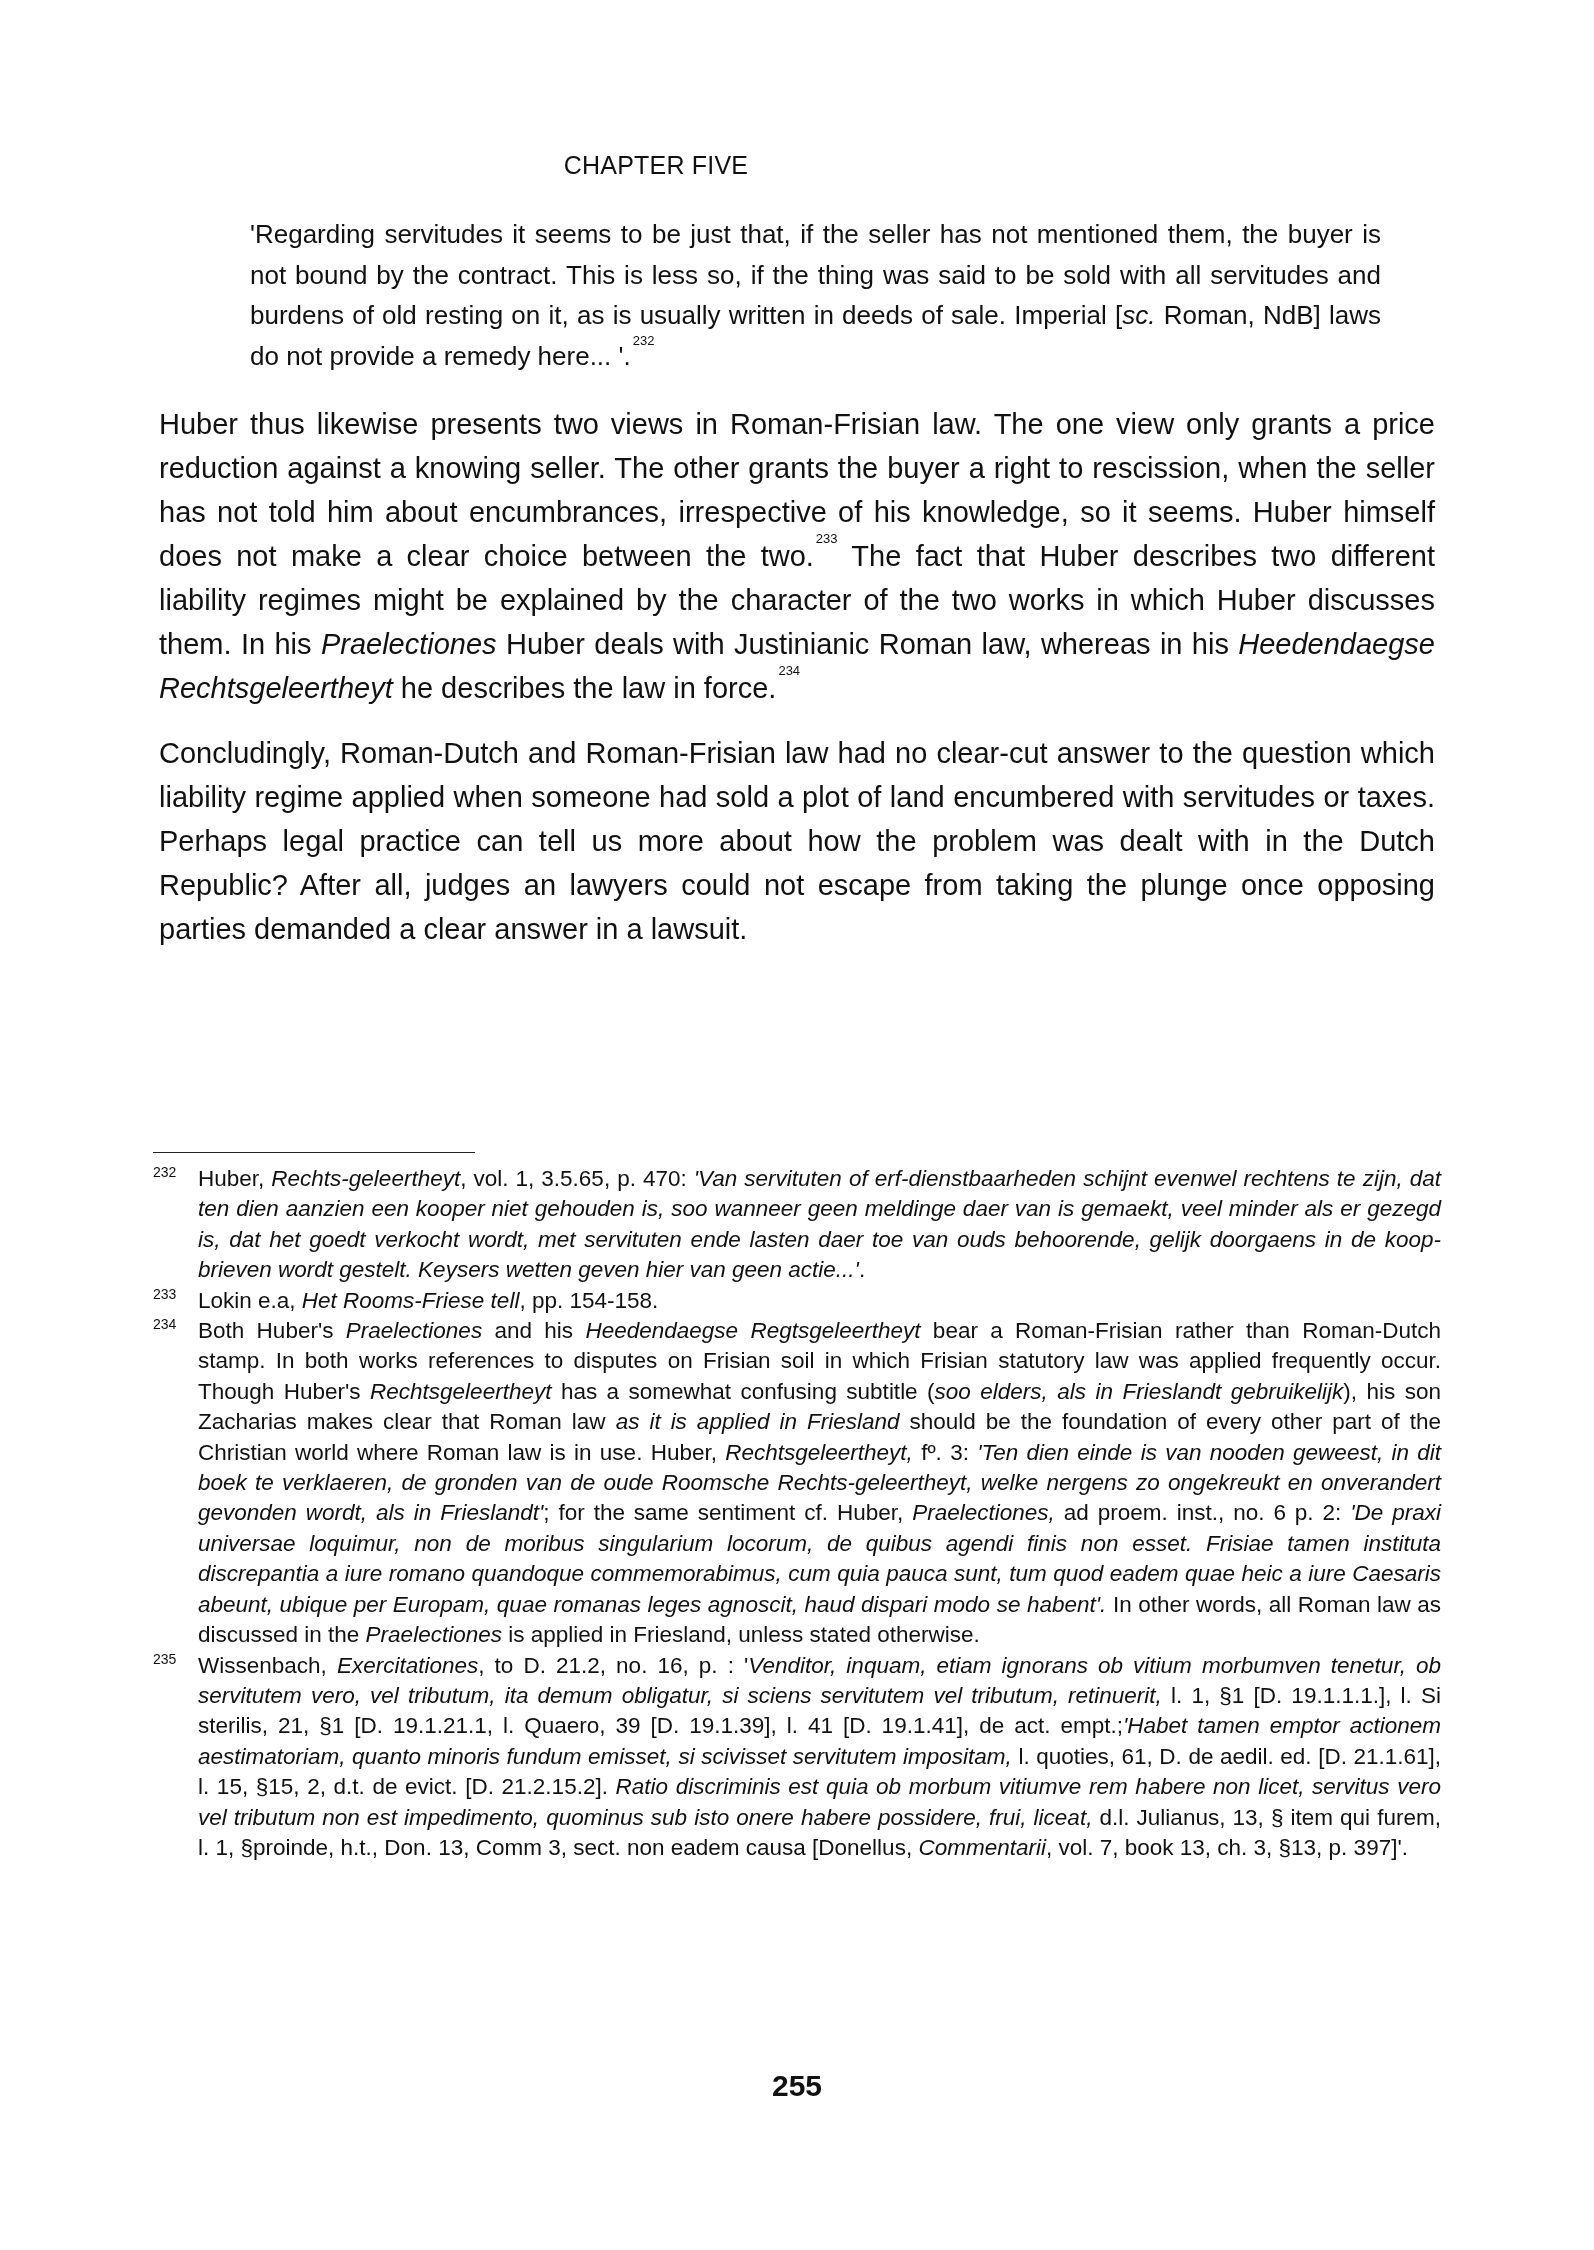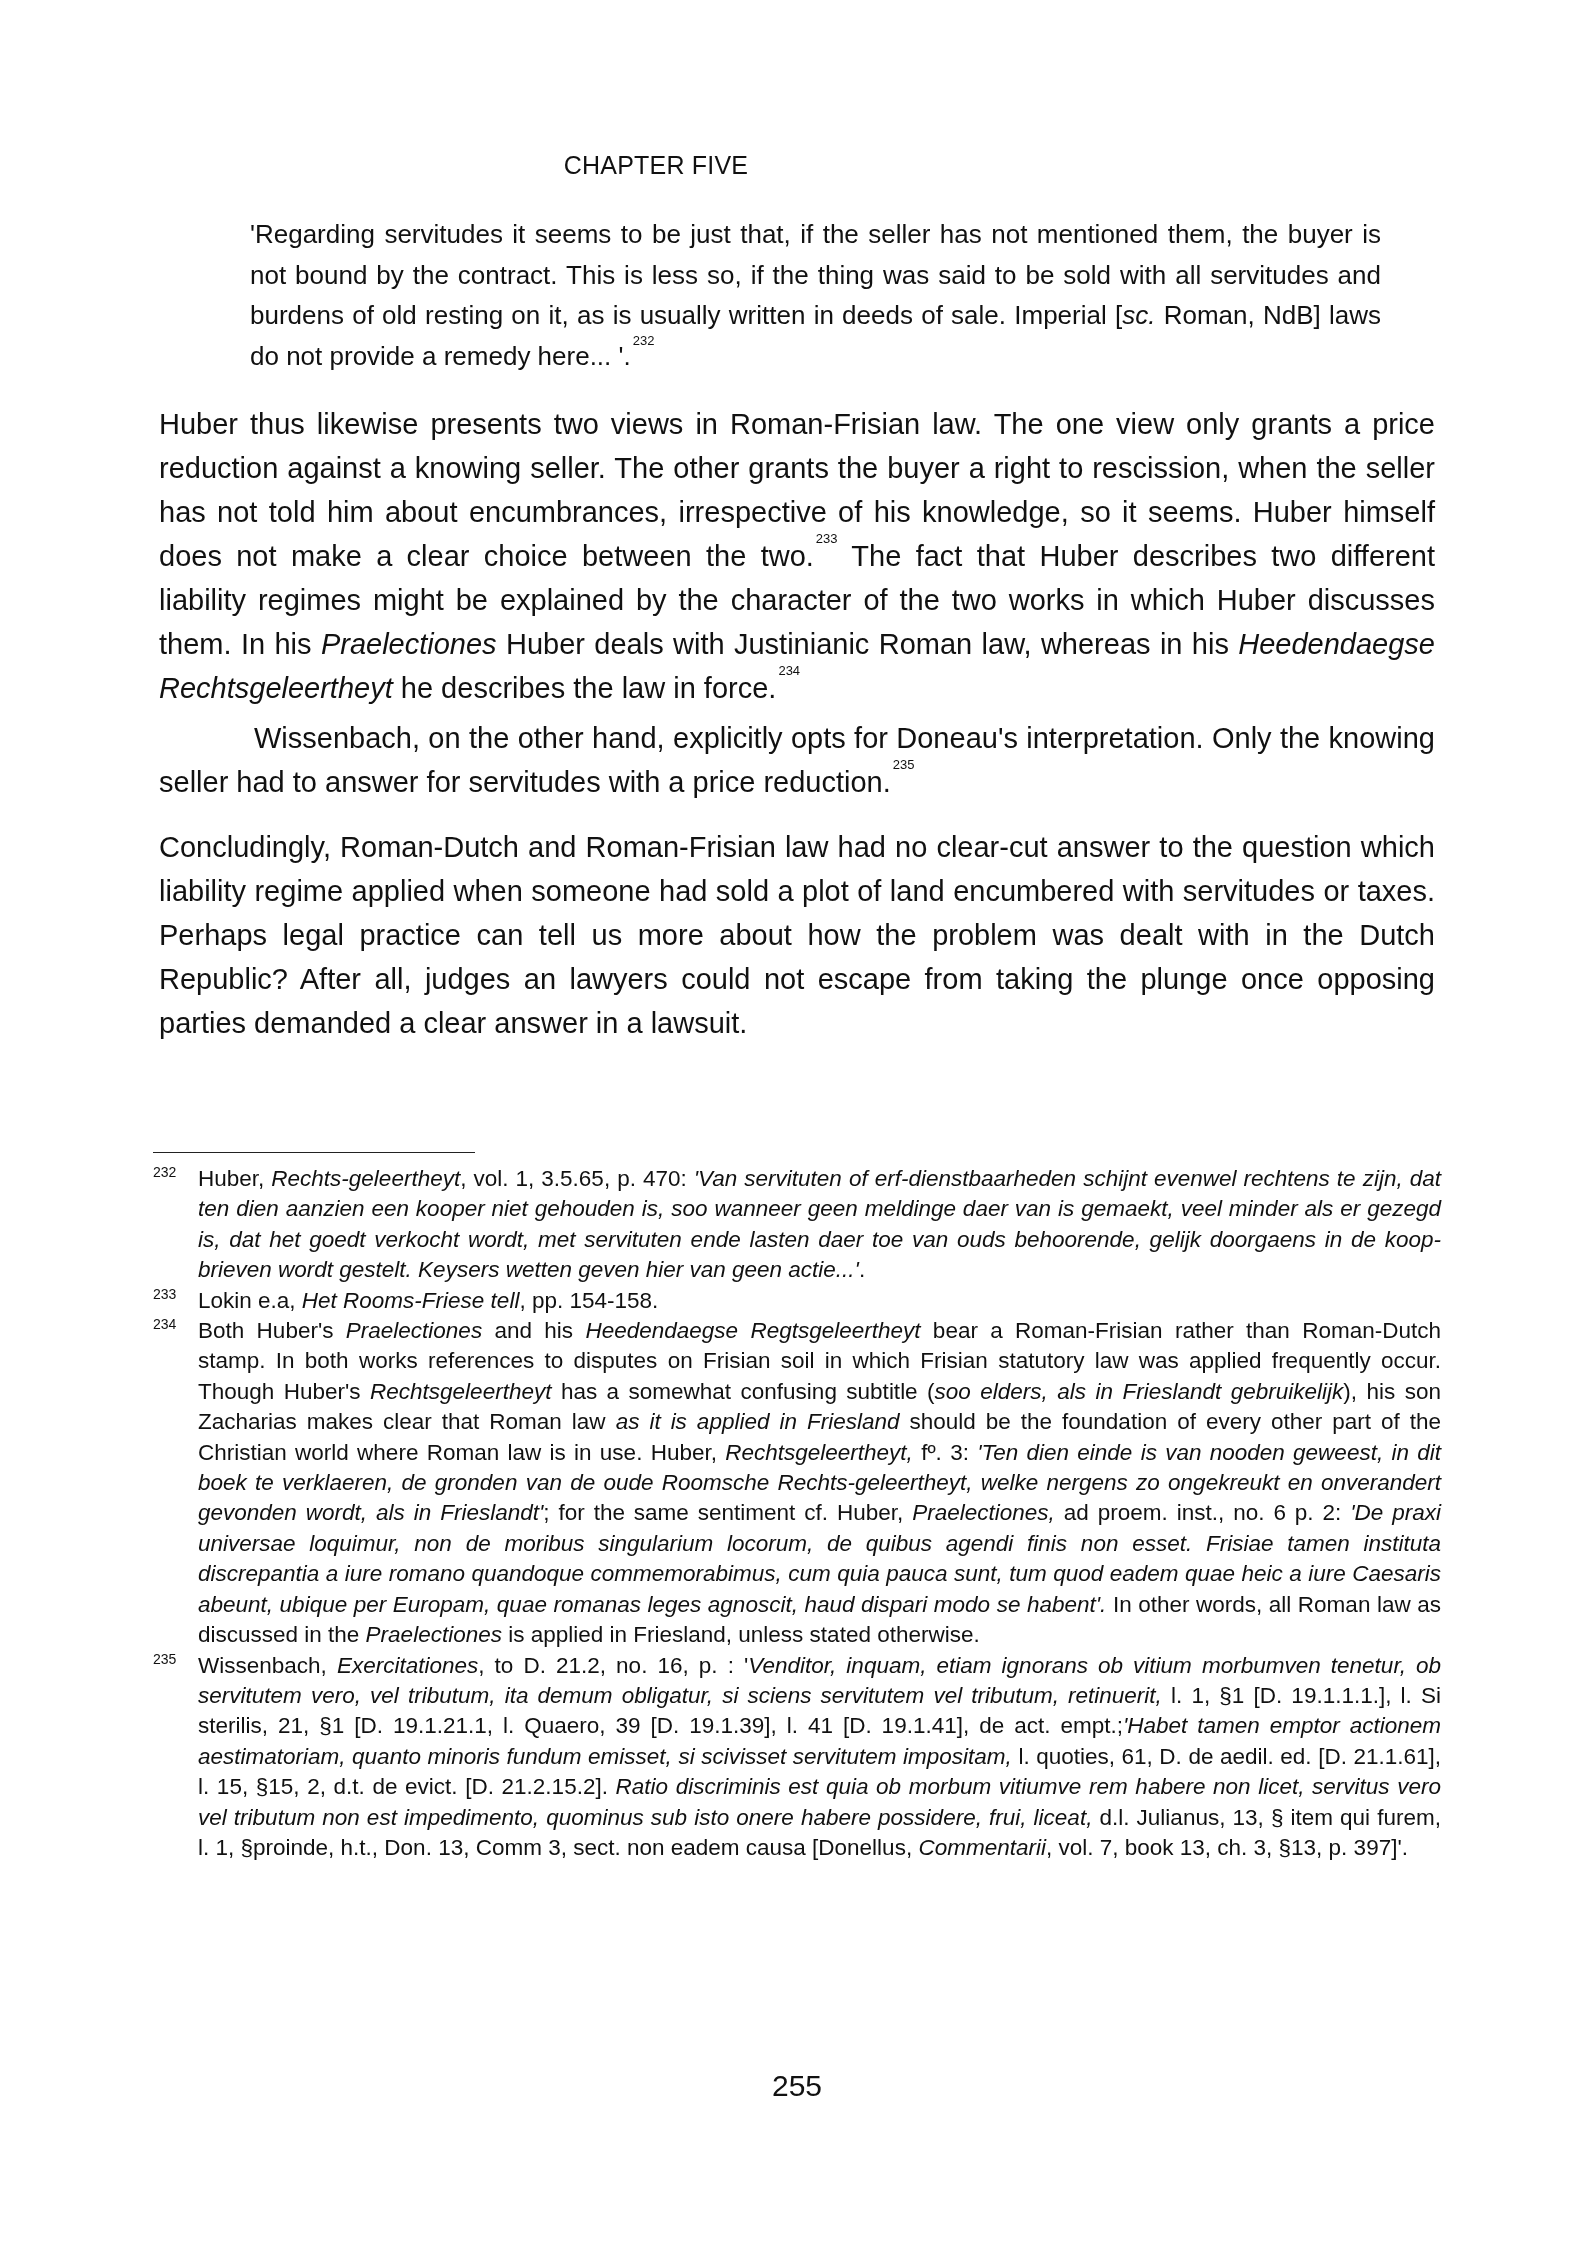--- a/index.html
+++ b/index.html
@@ -30,36 +30,35 @@
     .footnotes {
       position: absolute; top: 1164px; left: 153px; width: 1288px;
       font-size: 22.5px; line-height: 30.4px;
     }
     .footnote { position: relative; padding-left: 45px; text-align: justify; }
     .fn-num {
       position: absolute; left: 0; top: 1px; font-size: 14px; line-height: 1;
     }
     .page-number {
       position: absolute; top: 2069px; left: 0; width: 1594px;
-      text-align: center; font-size: 30px;
+      text-align: center; font-size: 30px; font-weight: bold;
     }
     i { }
   </style>
 </head>
 <body>
 
 <header>
   <div class="running-head">CHAPTER FIVE</div>
 </header>
 
 <blockquote class="block-quote" style="margin:0;">'Regarding servitudes it seems to be just that, if the seller has not mentioned them, the buyer is not bound by the contract. This is less so, if the thing was said to be sold with all servitudes and burdens of old resting on it, as is usually written in deeds of sale. Imperial [<i>sc.</i> Roman, NdB] laws do not provide a remedy here... '.<sup class="fn-ref">232</sup></blockquote>
 
 <main class="body-text">
   <p>Huber thus likewise presents two views in Roman-Frisian law. The one view only grants a price reduction against a knowing seller. The other grants the buyer a right to rescission, when the seller has not told him about encumbrances, irrespective of his knowledge, so it seems. Huber himself does not make a clear choice between the two.<sup class="fn-ref">233</sup> The fact that Huber describes two different liability regimes might be explained by the character of the two works in which Huber discusses them. In his <i>Praelectiones</i> Huber deals with Justinianic Roman law, whereas in his <i>Heedendaegse Rechtsgeleertheyt</i> he describes the law in force.<sup class="fn-ref">234</sup></p>
-  <p class="indent">Wissenbach, on the other hand, explicitly opts for Doneau's interpretation. Only the knowing seller had to answer for servitudes with a price reduction.<sup class="fn-ref">235</sup></p>
   <p class="gap">Concludingly, Roman-Dutch and Roman-Frisian law had no clear-cut answer to the question which liability regime applied when someone had sold a plot of land encumbered with servitudes or taxes. Perhaps legal practice can tell us more about how the problem was dealt with in the Dutch Republic? After all, judges an lawyers could not escape from taking the plunge once opposing parties demanded a clear answer in a lawsuit.</p>
 </main>
 
 <div class="fn-rule"></div>
 
 <section class="footnotes">
   <div class="footnote">
     <span class="fn-num">232</span>
     <span>Huber, <i>Rechts-geleertheyt</i>, vol. 1, 3.5.65, p. 470: <i>'Van servituten of erf-dienstbaarheden schijnt evenwel rechtens te zijn, dat ten dien aanzien een kooper niet gehouden is, soo wanneer geen meldinge daer van is gemaekt, veel minder als er gezegd is, dat het goedt verkocht wordt, met servituten ende lasten daer toe van ouds behoorende, gelijk doorgaens in de koop-brieven wordt gestelt. Keysers wetten geven hier van geen actie...'</i>.</span>
   </div>

